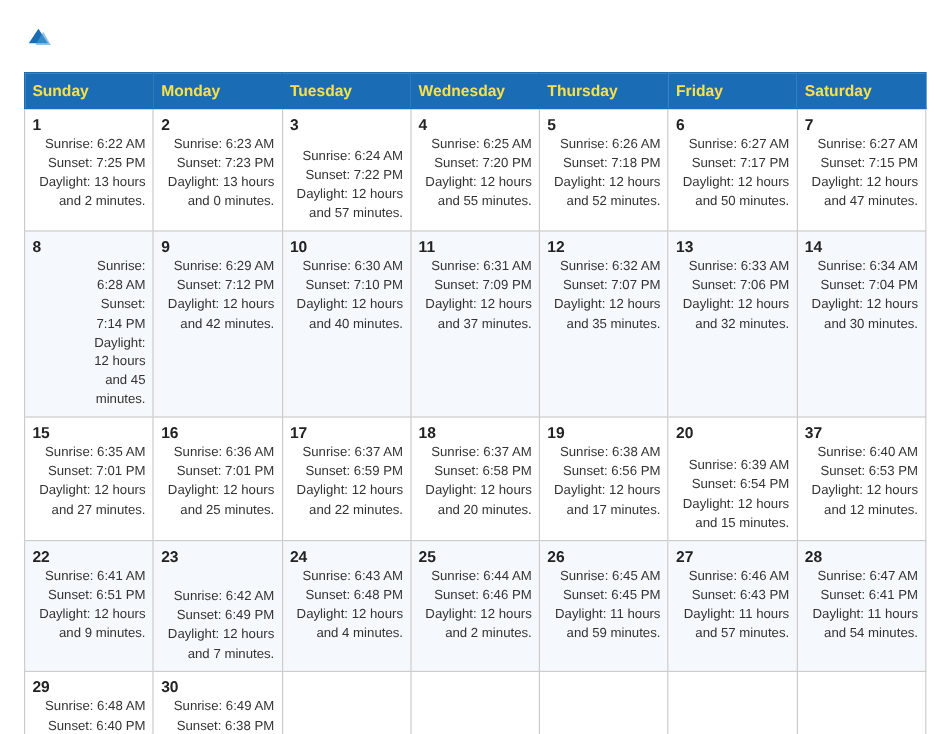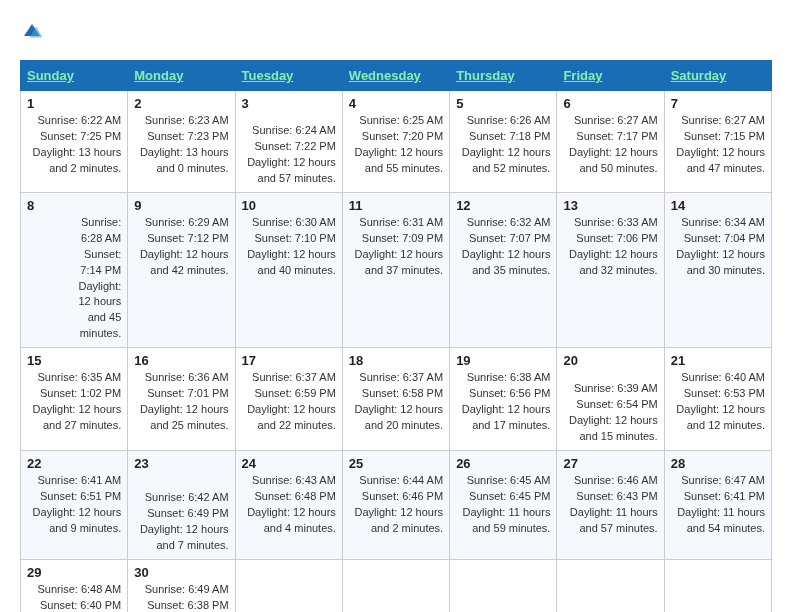--- a/index.html
+++ b/index.html
@@ -47,27 +47,26 @@
       font-size: 15px;
       color: #555;
     }
     .calendar {
       width: 100%;
       border-collapse: collapse;
       font-size: 11px;
     }
     .calendar th {
       background-color: #1a6db5;
-      color: #86efac;
+      color: #fde047;
       padding: 7px 6px;
       text-align: left;
       font-size: 13px;
       font-weight: bold;
       border: 1px solid #1a6db5;
-      text-decoration: underline;
     }
     .calendar td {
       border: 1px solid #ccc;
       vertical-align: top;
       padding: 5px 6px;
       width: 14.28%;
       height: 80px;
       background: #fff;
     }
     .calendar tr:nth-child(even) td {
@@ -222,21 +221,21 @@
           <div class="day-info" style="white-space: pre-line;">Sunrise: 6:34 AM
 Sunset: 7:04 PM
 Daylight: 12 hours
 and 30 minutes.</div>
         </td>
       </tr>
       <tr>
         <td>
           <span class="day-num">15</span>
           <div class="day-info" style="white-space: pre-line;">Sunrise: 6:35 AM
-Sunset: 1:02 PM
+Sunset: 7:01 PM
 Daylight: 12 hours
 and 27 minutes.</div>
         </td>
         <td>
           <span class="day-num">16</span>
           <div class="day-info" style="white-space: pre-line;">Sunrise: 6:36 AM
 Sunset: 7:01 PM
 Daylight: 12 hours
 and 25 minutes.</div>
         </td>
@@ -262,21 +261,21 @@
 and 17 minutes.</div>
         </td>
         <td>
           <span class="day-num">20</span>
           <div class="day-info" style="white-space: pre-line; margin-top: 13px;">Sunrise: 6:39 AM
 Sunset: 6:54 PM
 Daylight: 12 hours
 and 15 minutes.</div>
         </td>
         <td>
-          <span class="day-num">21</span>
+          <span class="day-num">37</span>
           <div class="day-info" style="white-space: pre-line;">Sunrise: 6:40 AM
 Sunset: 6:53 PM
 Daylight: 12 hours
 and 12 minutes.</div>
         </td>
       </tr>
       <tr>
         <td>
           <span class="day-num">22</span>
           <div class="day-info" style="white-space: pre-line;">Sunrise: 6:41 AM

